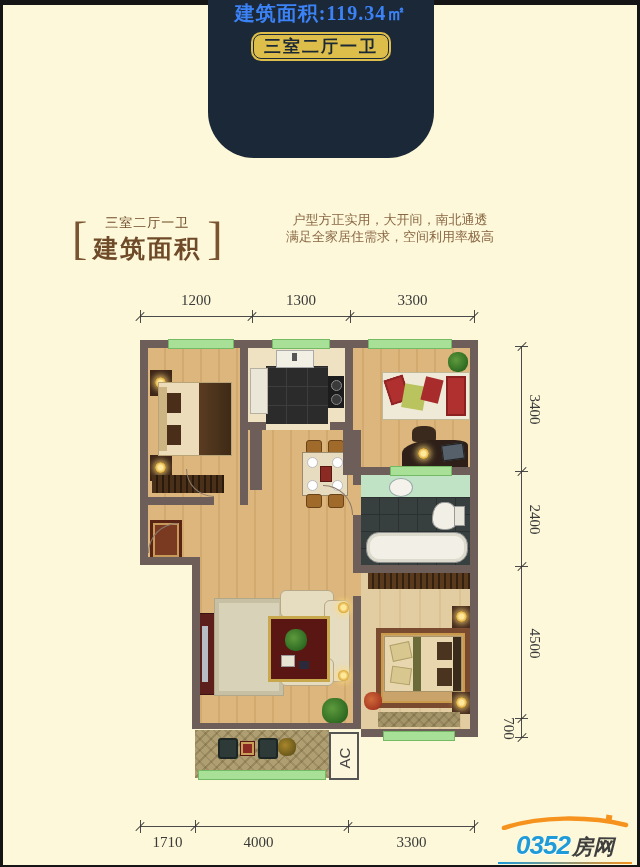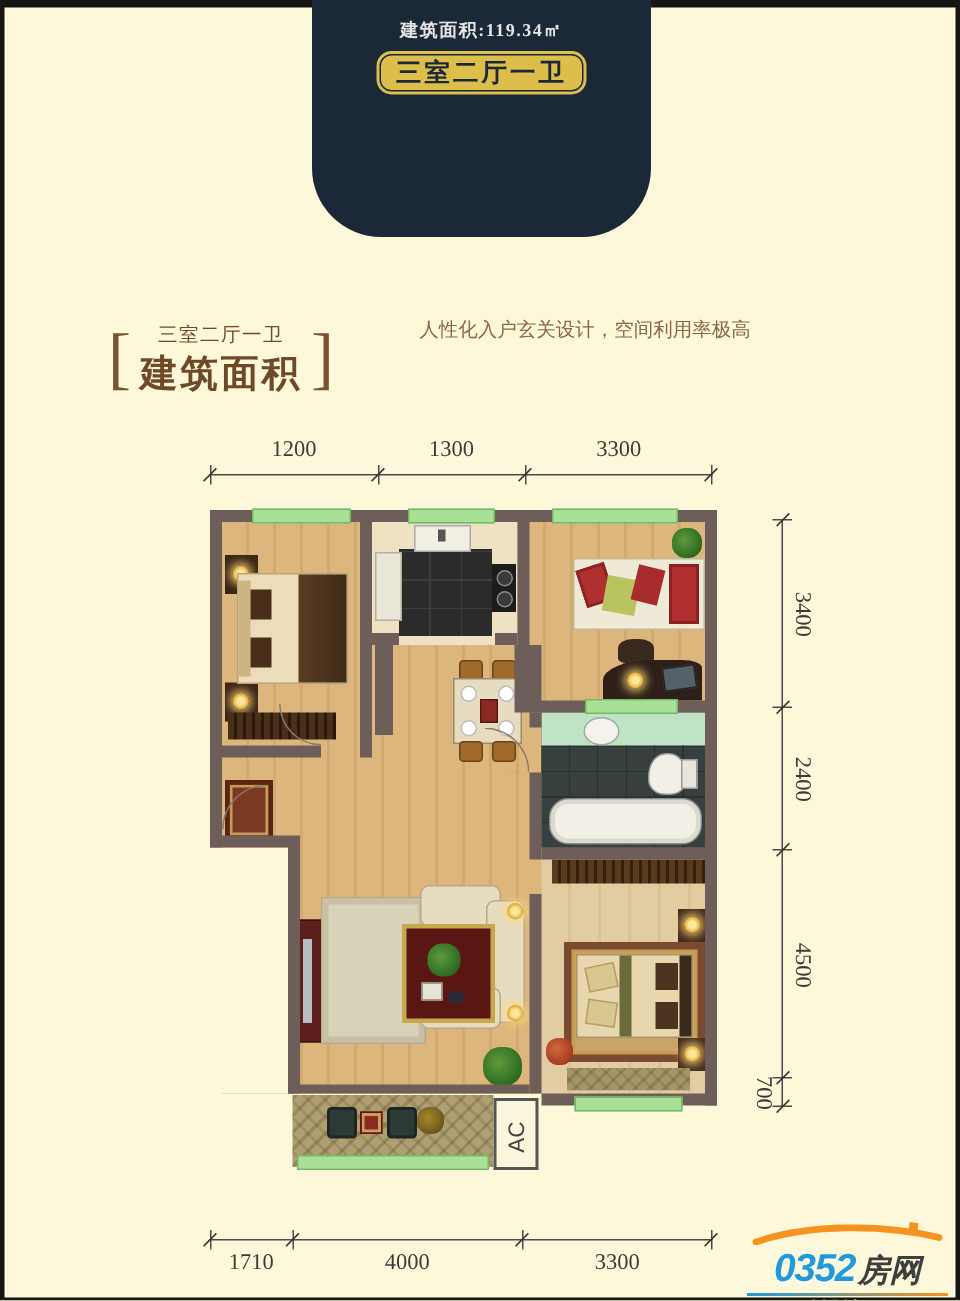--- a/index.html
+++ b/index.html
@@ -6,21 +6,21 @@
   body{
     width:640px;height:867px;position:relative;overflow:hidden;
     background:#fcf8d9;
     font-family:"Liberation Sans","DejaVu Sans",sans-serif;
   }
   .frame{position:absolute;inset:0;border-top:5px solid #151515;border-left:3px solid #151515;border-right:3px solid #151515;border-bottom:2px solid #151515;pointer-events:none;z-index:60;}
   .abs{position:absolute;}
   
   .banner{position:absolute;left:208px;top:0;width:226px;height:158px;background:#1b2837;border-radius:0 0 46px 46px;text-align:center;z-index:70;}
   .banner .model{font-family:"Liberation Serif","DejaVu Serif",serif;font-weight:bold;font-size:94px;line-height:1;color:#d9ba42;margin-top:12px;letter-spacing:4px;}
-  .banner .area{font-family:"Liberation Serif","DejaVu Serif",serif;font-weight:bold;font-size:12px;color:#e5e5e5;margin-top:12px;letter-spacing:1px;}
+  .banner .area{font-family:"Liberation Serif","DejaVu Serif",serif;font-weight:bold;font-size:20px;color:#3b82f6;margin-top:0px;letter-spacing:1px;}
   .banner .pill{display:inline-block;margin-top:5px;background:#ddbe4a;border-radius:10px;padding:2px;}
   .banner .pill-inner{border:1px solid #1b2837;border-radius:8px;padding:0px 10px;color:#1b2837;font-weight:bold;font-size:17px;letter-spacing:2px;}
   
   .analysis{position:absolute;left:72px;top:212px;height:54px;display:flex;align-items:center;color:#6f4a28;}
   .analysis .bracket{font-family:"Liberation Serif","DejaVu Serif",serif;font-size:46px;line-height:50px;font-weight:400;color:#7a5430;}
   .analysis .mid{display:flex;flex-direction:column;align-items:center;margin:0 6px;}
   .analysis .tagline{font-size:13px;letter-spacing:1px;}
   .analysis .title{font-family:"Liberation Serif","DejaVu Serif",serif;font-size:25px;font-weight:bold;letter-spacing:2px;}
   .desc{position:absolute;left:192px;top:211px;width:396px;text-align:center;font-size:13px;line-height:17px;color:#8a6745;font-weight:500;}
   
@@ -61,21 +61,22 @@
 
 <div class="analysis">
   <span class="bracket">[</span>
   <span class="mid">
     <span class="tagline">三室二厅一卫</span>
     <span class="title">建筑面积</span>
   </span>
   <span class="bracket">]</span>
 </div>
 <div class="desc">
-  <div>人性化入户玄关设计，空间利用率极高</div>
+  <div>户型方正实用，大开间，南北通透</div>
+  <div>满足全家居住需求，空间利用率极高</div>
 </div>
 
 <div class="abs" style="left:140px;top:292px;width:335px;height:32px;">
   <span class="dimlabel" style="left:0;width:112px;top:0;">1200</span>
   <span class="dimlabel" style="left:112px;width:98px;top:0;">1300</span>
   <span class="dimlabel" style="left:210px;width:125px;top:0;">3300</span>
   <div class="dimline" style="left:0;top:24px;width:335px;height:1px;"></div>
   <div class="tickv" style="left:0;top:18px;"></div>
   <div class="slash" style="left:-6px;top:24px;"></div>
   <div class="tickv" style="left:112px;top:18px;"></div>
@@ -108,21 +109,21 @@
   <div class="dimline" style="left:0;top:6px;width:335px;height:1px;"></div>
   <div class="tickv" style="left:0;top:0;"></div>
     <div class="slash" style="left:-6px;top:6px;"></div>
   <div class="tickv" style="left:55px;top:0;"></div>
     <div class="slash" style="left:49px;top:6px;"></div>
   <div class="tickv" style="left:208px;top:0;"></div>
     <div class="slash" style="left:202px;top:6px;"></div>
   <div class="tickv" style="left:334px;top:0;"></div>
     <div class="slash" style="left:328px;top:6px;"></div>
   <span class="dimlabel" style="left:0;width:55px;top:14px;">1710</span>
-  <span class="dimlabel" style="left:55px;width:153px;top:14px;">4000</span>
+  <span class="dimlabel" style="left:42px;width:153px;top:14px;">4000</span>
   <span class="dimlabel" style="left:208px;width:127px;top:14px;">3300</span>
 </div>
 
 <div id="plan">
 
   <div class="floor-wood"></div>
   <div class="abs" style="left:108px;top:8px;width:97px;height:82px;background:#efe2c2;"></div>
   <div class="abs" style="left:221px;top:233px;width:109px;height:156px;background:repeating-linear-gradient(90deg,#e2cda2 0 18px,#dac292 18px 20px);"></div>
   <div class="cutout"></div>
 

